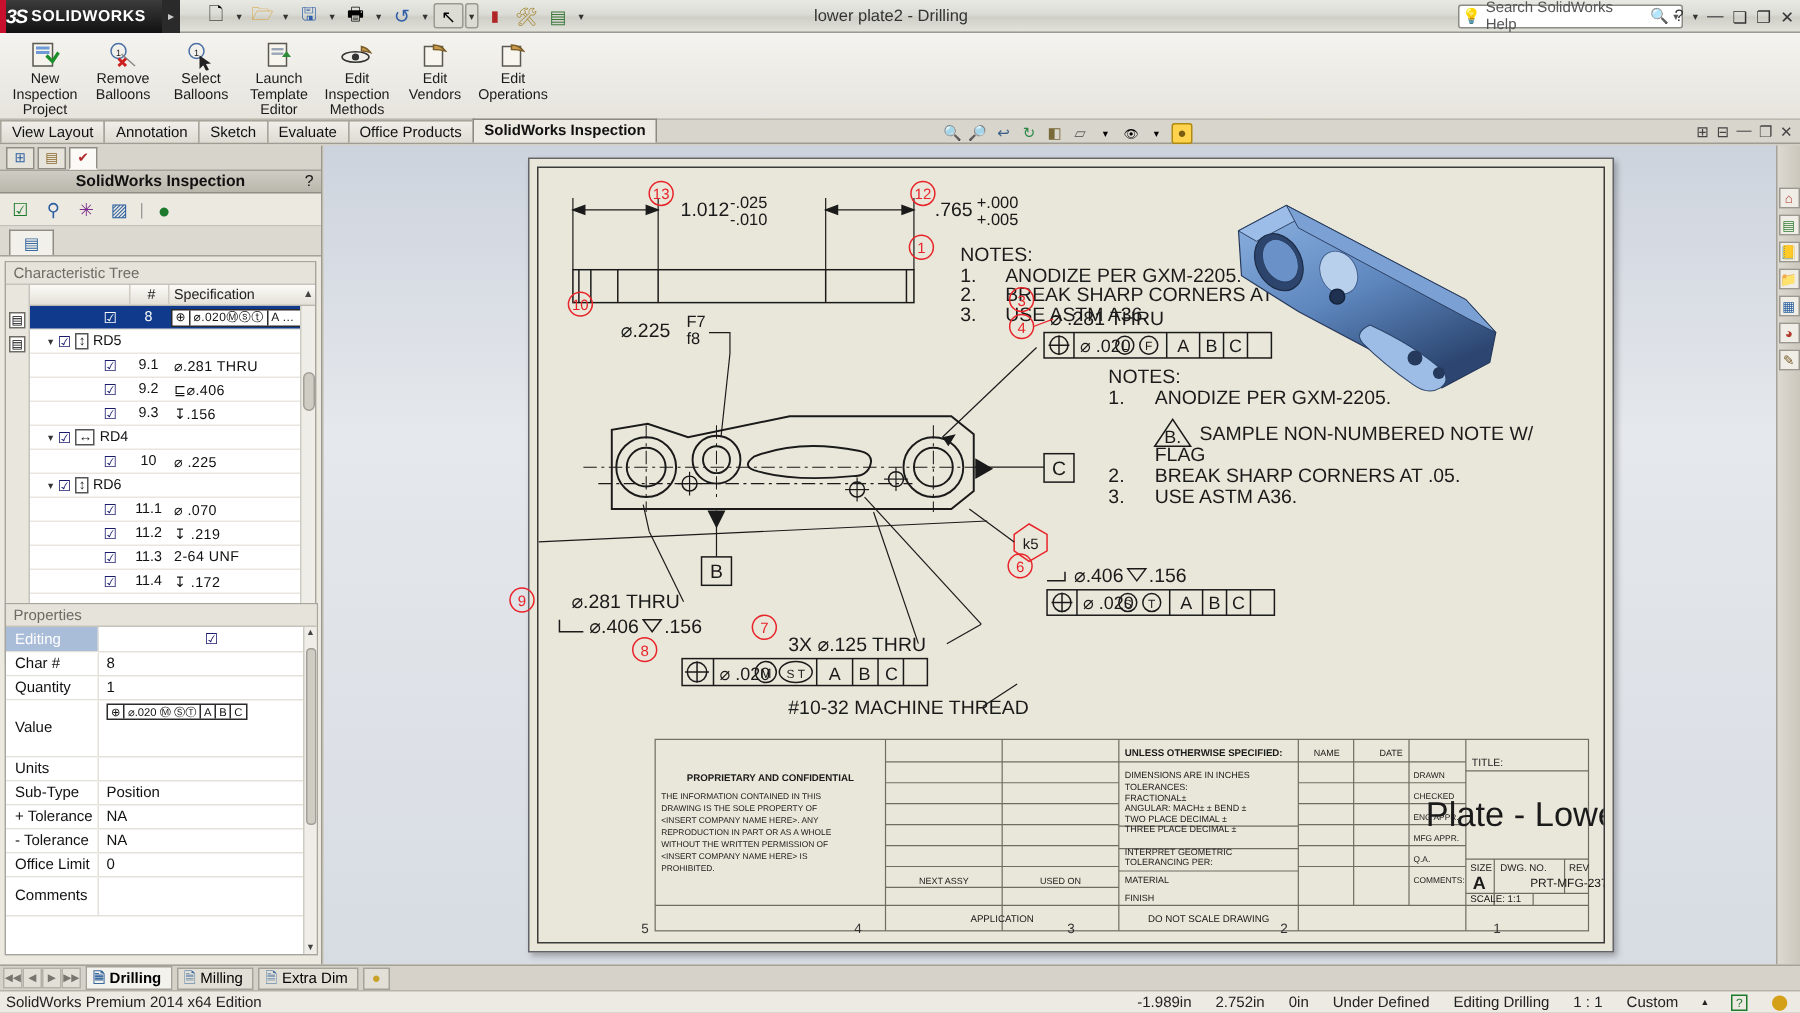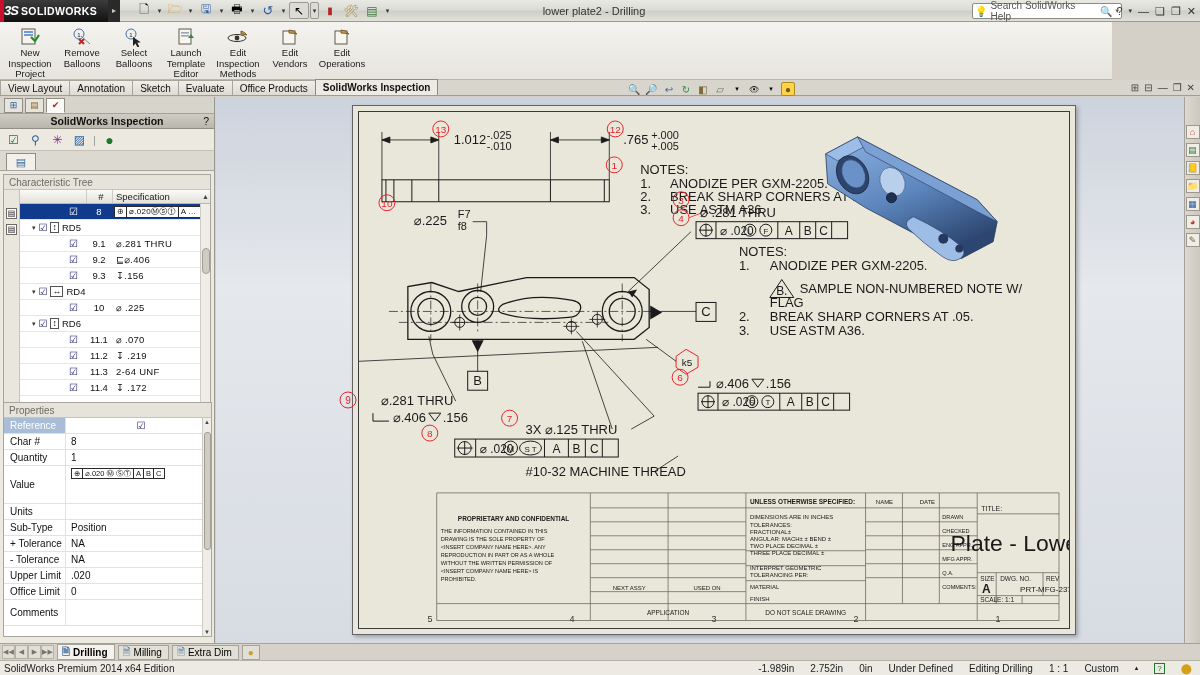--- a/index.html
+++ b/index.html
@@ -55,21 +55,21 @@
     display:flex;align-items:center; padding:0 2px; gap:3px;
     font-size:10px; color:#555;
   }
   .win-ctrls {
     position:absolute; right:4px; top:0; height:22px;
     display:flex; align-items:center; gap:6px; font-size:11px; color:#333;
   }
 
   
   .ribbon {
-    position:absolute; left:0; top:22px; width:1112px; height:58px;
+    position:absolute; left:0; top:22px; width:1200px; height:58px;
     background: linear-gradient(to bottom,#f4f3ef 0%, #e6e4dd 100%);
     border-bottom:1px solid #b9b7ae;
     display:flex; align-items:flex-start; padding-left:4px;
   }
   .rbtn {
     width:52px; padding-top:4px;
     display:flex; flex-direction:column; align-items:center;
     font-size:9.5px; color:#1a1a1a; line-height:10.5px; text-align:center;
     cursor:default;
   }
@@ -584,21 +584,21 @@
             <div class="sc-arrow" style="position:absolute;bottom:1px;left:0;right:0">▼</div>
           </div>
         </div>
       </div>
     </div>
 
     <div class="props">
       <div class="props-title">Properties</div>
       <div class="props-body">
         <div class="prow hl">
-          <div class="pk">Reference</div>
+          <div class="pk">Editing</div>
           <div class="pv ctr">
               <span class="chk" style="color:#1a1a6e">☑</span>
             </div>
         </div>
         <div class="prow">
           <div class="pk">Char #</div>
           <div class="pv">8</div>
         </div>
         <div class="prow">
           <div class="pk">Quantity</div>
@@ -624,24 +624,20 @@
           <div class="pk">Sub-Type</div>
           <div class="pv">Position</div>
         </div>
         <div class="prow">
           <div class="pk">+ Tolerance</div>
           <div class="pv">NA</div>
         </div>
         <div class="prow">
           <div class="pk">- Tolerance</div>
           <div class="pv">NA</div>
-        </div>
-        <div class="prow">
-          <div class="pk">Upper Limit</div>
-          <div class="pv">.020</div>
         </div>
         <div class="prow">
           <div class="pk">Office Limit</div>
           <div class="pv">0</div>
         </div>
         <div class="prow" style="height:26px">
           <div class="pk">Comments</div>
           <div class="pv"></div>
         </div>
 

